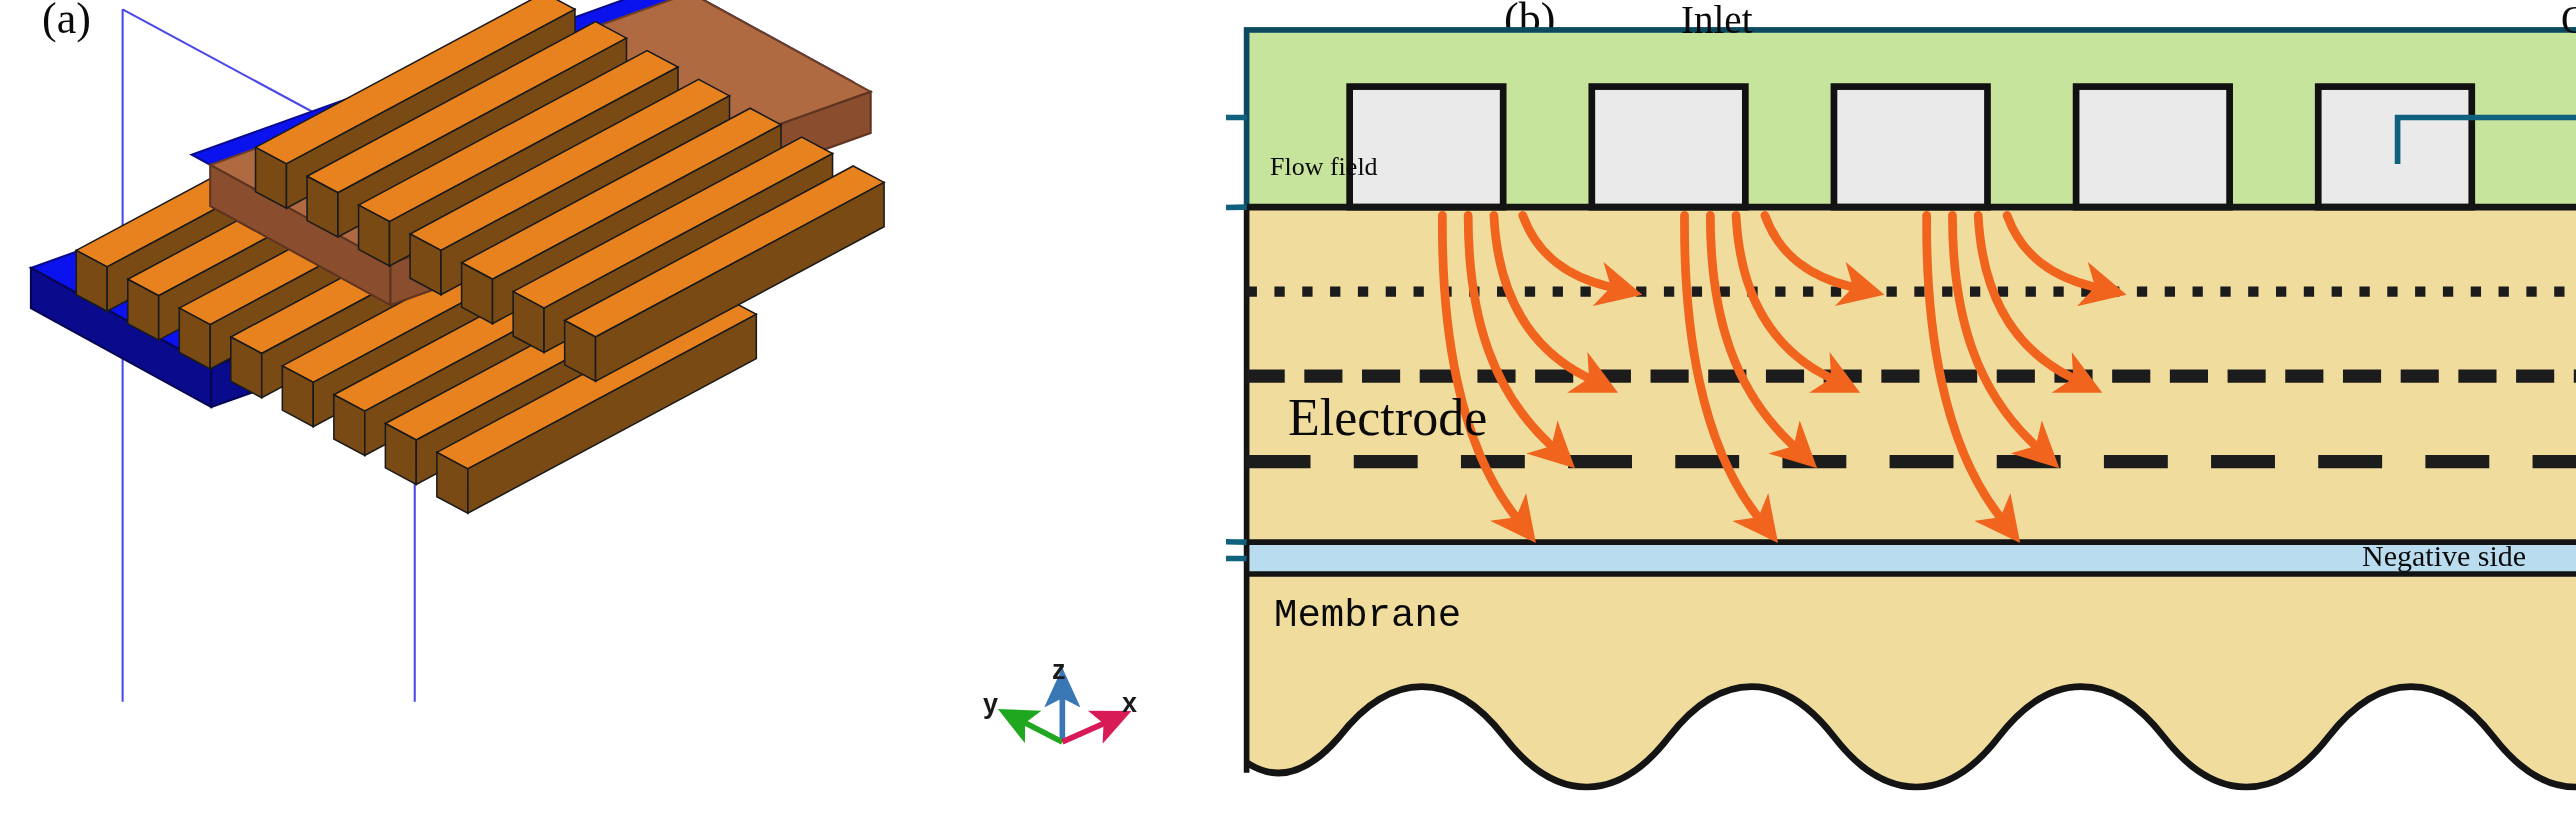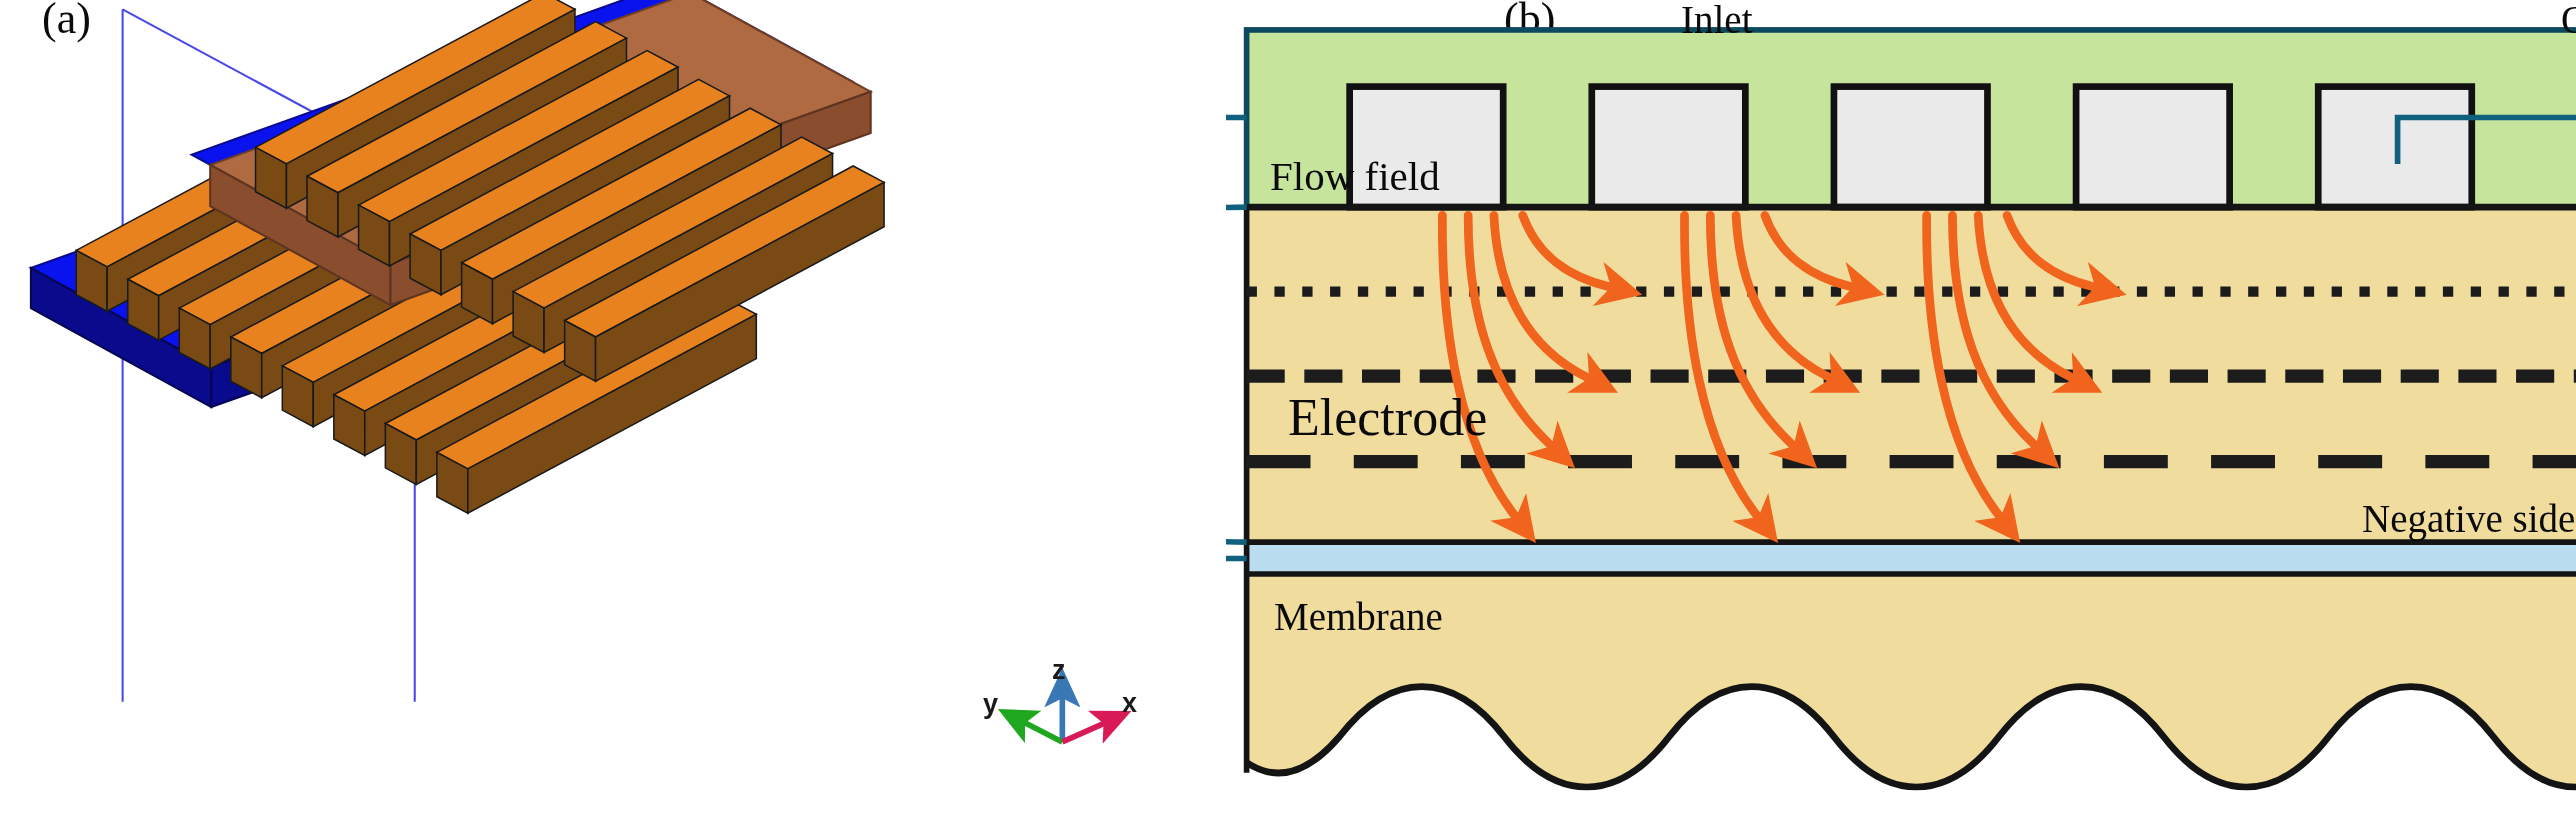--- a/index.html
+++ b/index.html
@@ -250,20 +250,20 @@
     <path d="M2274 318 L2274 228 L3020 228" marker-end="url(#cb-arrow-r)"></path>
     <path d="M2780 566 L3020 566" marker-end="url(#cb-arrow-r)"></path>
     <path d="M2780 730 L3020 730" marker-end="url(#cb-arrow-r)"></path>
     <path d="M2780 896 L3020 896" marker-end="url(#cb-arrow-r)"></path>
   </g>
 </svg>
 
 <div class="lbl" style="left:1681px;top:-3.1px;font-size:39px;">Inlet</div>
 <div class="lbl" style="left:2561px;top:-3.1px;font-size:39px;">Outlet</div>
 
-<div class="lbl" style="left:1270px;top:152px;font-size:41px;font-family:Liberation Serif, serif;">Flow field</div>
+<div class="lbl" style="left:1270px;top:152px;font-size:26px;font-family:Liberation Serif, serif;">Flow field</div>
 <div class="lbl" style="left:1288px;top:388px;font-size:52px;">Electrode</div>
-<div class="lbl" style="left:1274px;top:594px;font-size:39px;">Membrane</div>
-
-<div class="lbl" style="left:2362px;top:496px;font-size:39px;">Negative side</div>
+<div class="lbl" style="left:1274px;top:594px;font-size:39px;font-family:Liberation Mono, monospace;">Membrane</div>
+
+<div class="lbl" style="left:2362px;top:539px;font-size:30px;">Negative side</div>
 
 </div>
 
 
 </body></html>

